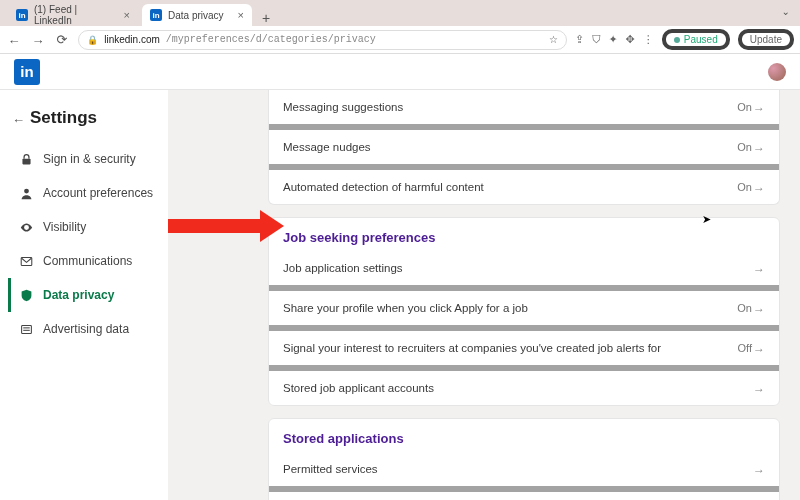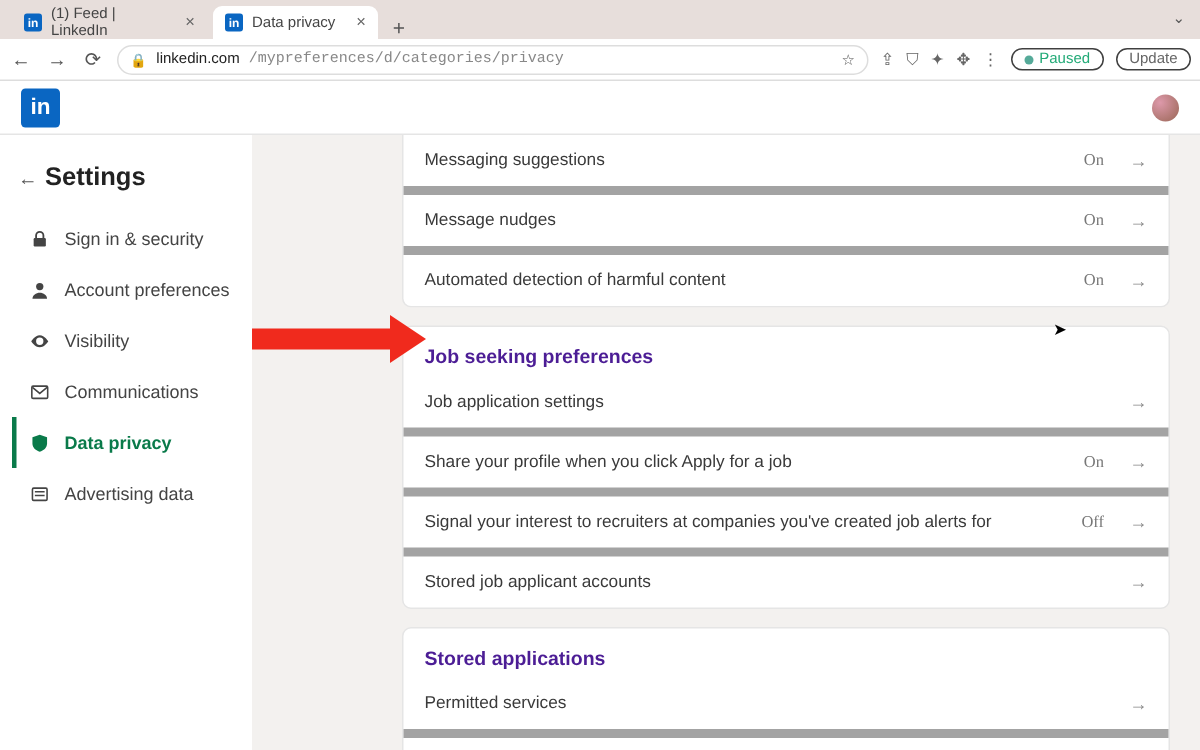--- a/index.html
+++ b/index.html
@@ -14,41 +14,41 @@
   .tab .close { margin-left: auto; font-size: 11px; color: #666; }
   .newtab { width: 20px; text-align: center; font-size: 14px; color: #555; }
   .chevron-down { position: absolute; right: 10px; top: 6px; font-size: 10px; color: #555; }
   .addrbar { height: 28px; background: #fff; border-bottom: 1px solid #ddd; display: flex; align-items: center; padding: 0 6px; gap: 8px; }
   .nav-icn { width: 16px; text-align: center; font-size: 13px; color: #555; }
   .urlbox { flex: 1; height: 20px; border: 1px solid #ddd; border-radius: 10px; display: flex; align-items: center; padding: 0 8px; font-size: 10px; color: #555; gap: 6px; }
   .urlbox .lock { font-size: 9px; }
   .url-host { color: #222; }
   .url-path { color: #888; font-family: Liberation Mono, monospace; }
   .ext { display: flex; align-items: center; gap: 8px; font-size: 11px; color: #666; }
-  .pill { border: 1px solid #404040; border-radius: 10px; padding: 1px 8px; font-size: 10px; display: flex; align-items: center; gap: 4px; }
+  .pill { border: 4px solid #404040; border-radius: 10px; padding: 1px 8px; font-size: 10px; display: flex; align-items: center; gap: 4px; }
   .dot { width: 6px; height: 6px; border-radius: 50%; background: #5a9; }
   
   .li-header { height: 36px; background: #fff; border-bottom: 1px solid #e5e5e5; display: flex; align-items: center; padding: 0 14px; }
   .li-logo { width: 26px; height: 26px; background: #0a66c2; color: #fff; font-weight: 700; font-size: 15px; display: flex; align-items: center; justify-content: center; border-radius: 3px; }
   .avatar { width: 18px; height: 18px; border-radius: 50%; background: radial-gradient(circle at 30% 30%, #d9a, #965); margin-left: auto; }
   
   .page { display: flex; height: calc(500px - 26px - 28px - 36px); background: #f3f1ef; }
   .sidebar { width: 168px; background: #fff; padding: 14px 0 14px 8px; }
   .sb-title { font-size: 17px; font-weight: 700; color: #222; padding: 4px 6px 14px 22px; position: relative; }
   .sb-title .back { position: absolute; left: 4px; top: 7px; font-size: 13px; color: #555; }
   .sb-item { display: flex; align-items: center; gap: 10px; padding: 10px 8px; font-size: 12px; color: #444; border-left: 3px solid transparent; cursor: pointer; }
   .sb-item.active { color: #0a7a4a; font-weight: 600; border-left-color: #0a7a4a; }
   .sb-item .icn { width: 14px; font-size: 12px; color: inherit; display: inline-flex; justify-content: center; }
   .main { flex: 1; overflow: auto; padding: 0 20px 8px 100px; position: relative; }
   .card { background: #fff; border: 1px solid #e5e5e5; border-radius: 6px; margin-bottom: 12px; }
   .card.first { border-top-left-radius: 0; border-top-right-radius: 0; border-top: none; }
   .sect-title { font-size: 13px; font-weight: 700; color: #4c1d95; padding: 12px 14px 6px; }
   .row { display: flex; align-items: center; padding: 10px 14px; font-size: 11.5px; color: #3a3a3a; border-top: 6px solid #a3a3a3; cursor: pointer; }
   .card .row:first-child, .sect-title + .row { border-top: none; }
-  .row .status { margin-left: auto; font-size: 11px; color: #777; margin-right: 17px; font-family: Liberation Serif, serif; }
+  .row .status { margin-left: auto; font-size: 11px; color: #777; margin-right: 1px; }
   .row .arrow { color: #888; font-size: 12px; }
   
   .red-arrow { position: absolute; left: -8px; top: 120px; display: flex; align-items: center; }
   .red-arrow .shaft { width: 100px; height: 14px; background: #f02a1d; }
   .red-arrow .head { width: 0; height: 0; border-top: 16px solid transparent; border-bottom: 16px solid transparent; border-left: 24px solid #f02a1d; }
   
   .fake-cursor { position: absolute; left: 702px; top: 213px; font-size: 11px; color: #000; pointer-events: none; }
   svg.icn-svg { width: 13px; height: 13px; }
 </style>
 </head>

